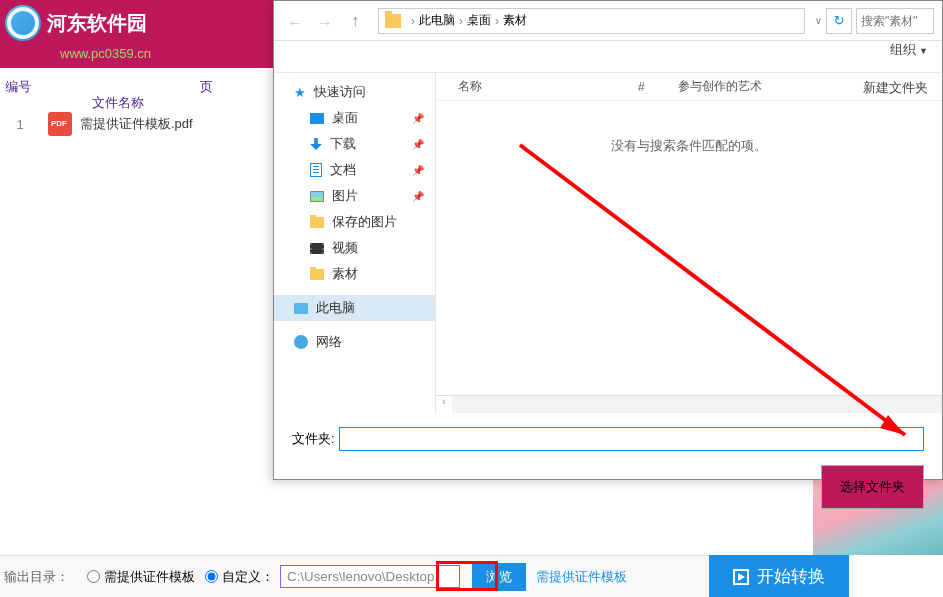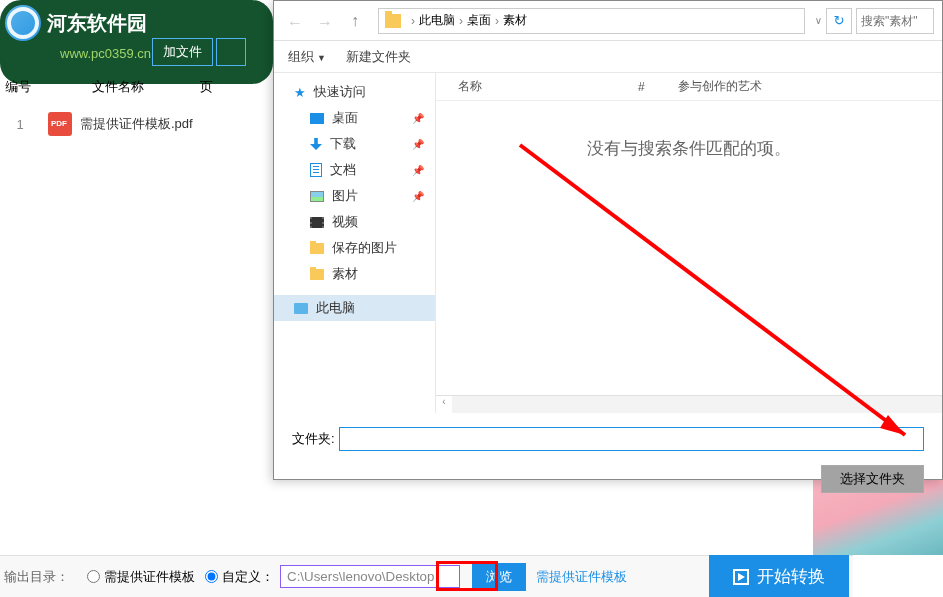--- a/index.html
+++ b/index.html
@@ -1,30 +1,30 @@
 <!DOCTYPE html>
 <html><head>
   <meta charset="utf-8">
   <style>
     * { margin: 0; padding: 0; box-sizing: border-box; font-family: "Microsoft YaHei", sans-serif; }
     body { width: 943px; height: 597px; position: relative; overflow: hidden; background: #fff; }
     
     
-    .bg-header { position: absolute; top: 0; left: 0; width: 273px; height: 84px; background: #14532d; border-radius: 21px; }
+    .bg-header { position: absolute; top: 0; left: 0; width: 273px; height: 68px; background: #be185d; }
     .bg-logo { position: absolute; top: 5px; left: 5px; color: #fff; font-size: 20px; font-weight: bold; display: flex; align-items: center; }
     .bg-logo-icon { width: 36px; height: 36px; border-radius: 50%; background: linear-gradient(135deg, #5db4ed, #2896e0); margin-right: 6px; position: relative; }
     .bg-logo-icon::before { content: ''; position: absolute; width: 24px; height: 24px; border: 4px solid #fff; border-radius: 50%; top: 2px; left: 2px; opacity: 0.9; }
     .bg-url { position: absolute; top: 46px; left: 60px; color: #a0d468; font-size: 13px; }
     .bg-toolbar { position: absolute; top: 38px; left: 152px; display: flex; gap: 3px; }
     .bg-tool-btn { border: 1px solid #4fb3f3; padding: 4px 10px; color: #fff; font-size: 13px; background: transparent; }
     .bg-tool-btn2 { border: 1px solid #4fb3f3; padding: 4px 8px; color: #fff; font-size: 13px; background: transparent; width: 30px; }
     
-    .bg-table-header { position: absolute; top: 78px; left: 0; width: 245px; display: flex; font-size: 13px; color: #000000; }
+    .bg-table-header { position: absolute; top: 78px; left: 0; width: 245px; display: flex; font-size: 13px; color: #4c1d95; }
     .bg-col1 { width: 40px; text-align: center; }
-    .bg-col2 { width: 180px; text-align: center; }
+    .bg-col2 { width: 180px; text-align: center; margin-top: 16px; }
     .bg-col3 { width: 50px; }
     
     .bg-table-row { position: absolute; top: 112px; left: 0; width: 273px; display: flex; font-size: 13px; color: #333; align-items: center; }
     .bg-row-num { width: 40px; text-align: center; color: #888; }
     .bg-pdf-icon { width: 24px; height: 24px; background: #e74c3c; border-radius: 3px; margin: 0 8px; position: relative; }
     .bg-pdf-icon::after { content: 'PDF'; position: absolute; color: #fff; font-size: 8px; top: 7px; left: 3px; font-weight: bold; }
     
     .bg-bottom { position: absolute; bottom: 0; left: 0; width: 853px; height: 42px; background: #f8f8f8; border-top: 1px solid #e0e0e0; display: flex; align-items: center; font-size: 13px; padding: 0 4px; }
     .bg-bottom .label { color: #666; margin-right: 8px; }
     .bg-radio { margin: 0 4px 0 10px; }
@@ -46,21 +46,21 @@
     .dlg-nav { height: 40px; border-bottom: 1px solid #e0e0e0; display: flex; align-items: center; padding: 0 8px; gap: 4px; }
     .nav-btn { width: 26px; height: 26px; border: none; background: transparent; color: #888; font-size: 16px; cursor: pointer; }
     .nav-btn.disabled { color: #ccc; }
     .breadcrumb { flex: 1; border: 1px solid #ccc; height: 26px; display: flex; align-items: center; padding: 0 6px; font-size: 12px; margin: 0 6px; }
     .bc-folder-icon { width: 16px; height: 14px; background: #f9ca5a; margin-right: 6px; position: relative; }
     .bc-folder-icon::before { content: ''; position: absolute; top: -3px; left: 0; width: 7px; height: 3px; background: #f9ca5a; }
     .bc-sep { color: #888; margin: 0 4px; }
     .refresh-btn { width: 26px; height: 26px; border: 1px solid #ccc; background: #fff; color: #1a8fe5; }
     .search-box { width: 78px; height: 26px; border: 1px solid #ccc; padding: 0 4px; font-size: 12px; color: #888; }
     
-    .dlg-toolbar { height: 32px; border-bottom: 1px solid #e8e8e8; display: flex; align-items: center; padding: 0 14px; gap: 20px; font-size: 13px; }
+    .dlg-toolbar { height: 32px; border-bottom: 1px solid #e8e8e8; display: flex; align-items: flex-end; padding: 0 14px; gap: 20px; font-size: 13px; flex-direction: column; }
     .dlg-toolbar span { color: #444; }
     .dropdown-arrow { font-size: 9px; color: #666; margin-left: 3px; }
     
     .dlg-body { display: flex; height: 340px; }
     
     .dlg-sidebar { width: 162px; border-right: 1px solid #e8e8e8; overflow: hidden; background: #fff; padding-top: 6px; }
     .sb-item { display: flex; align-items: center; padding: 4px 10px 4px 20px; font-size: 13px; color: #333; cursor: pointer; gap: 8px; }
     .sb-item.sub { padding-left: 36px; }
     .sb-item.selected { background: #d9e8f5; }
     .sb-pin { margin-left: auto; color: #aaa; font-size: 10px; }
@@ -76,48 +76,44 @@
     .icon-video { width: 14px; height: 11px; background: #333; position: relative; border-left: 2px dotted #666; border-right: 2px dotted #666; }
     .icon-pc { width: 14px; height: 11px; background: #5bb5ea; border-radius: 1px; }
     .icon-network { width: 14px; height: 14px; background: #4aa8e0; border-radius: 50%; }
     
     .dlg-content { flex: 1; display: flex; flex-direction: column; }
     .content-header { height: 28px; display: flex; align-items: center; font-size: 12px; color: #555; border-bottom: 1px solid #eee; padding-left: 14px; }
     .ch-col { padding: 0 8px; }
     .ch-name { width: 180px; }
     .ch-hash { width: 40px; }
     .ch-title { width: 150px; }
-    .content-empty { flex: 1; text-align: center; padding-top: 36px; font-size: 17px; color: #666; }
+    .content-empty { flex: 1; text-align: center; padding-top: 36px; font-size: 13px; color: #666; }
     .content-scroll { height: 18px; border-top: 1px solid #e0e0e0; display: flex; }
     .scroll-left { width: 16px; text-align: center; color: #888; font-size: 10px; }
     .scroll-track { flex: 1; background: #f3f3f3; }
     
     .dlg-footer { padding: 14px 18px; }
     .folder-row { display: flex; align-items: center; gap: 4px; margin-bottom: 14px; }
     .folder-label { font-size: 13px; }
     .folder-input { flex: 1; border: 1px solid #1a8fe5; height: 24px; padding: 0 6px; }
     .dlg-btn-row { display: flex; justify-content: flex-end; gap: 8px; }
-    .dlg-btn { border: 1px solid #aaa; background: #a3a3a3; padding: 4px 18px; font-size: 13px; cursor: pointer; }
+    .dlg-btn { border: 1px solid #aaa; background: #be185d; padding: 12px 18px; font-size: 13px; cursor: pointer; }
     
     
     .red-arrow { position: absolute; top: 135px; left: 510px; width: 420px; height: 320px; pointer-events: none; z-index: 100; }
   </style>
 </head>
 <body>
 
 <div class="bg-header">
   <div class="bg-logo">
     <div class="bg-logo-icon"></div>
     <span>河东软件园</span>
   </div>
   <div class="bg-url">www.pc0359.cn</div>
-  <div class="bg-toolbar">
-    <div class="bg-tool-btn">加文件</div>
-    <div class="bg-tool-btn2"></div>
-  </div>
 </div>
 
 <div class="bg-table-header">
   <div class="bg-col1">编号</div>
   <div class="bg-col2">文件名称</div>
   <div class="bg-col3">页</div>
 </div>
 
 <div class="bg-table-row">
   <div class="bg-row-num">1</div>
@@ -187,37 +183,41 @@
           <span class="icon-doc"></span>
           <span>文档</span>
           <span class="sb-pin">📌</span>
         </div>
       <div class="sb-item sub">
           <span class="icon-pic"></span>
           <span>图片</span>
           <span class="sb-pin">📌</span>
         </div>
       <div class="sb-item sub">
+          <span class="icon-folder"></span>
+          <span>保存的图片</span>
+        </div>
+      <div class="sb-item sub">
           <span class="icon-video"></span>
           <span>视频</span>
-        </div>
-      <div class="sb-item sub">
-          <span class="icon-folder"></span>
-          <span>保存的图片</span>
         </div>
       <div class="sb-item sub">
           <span class="icon-folder"></span>
           <span>素材</span>
         </div>
       <div style="height:8px"></div>
       <div class="sb-item selected">
           <span class="icon-pc"></span>
           <span>此电脑</span>
         </div>
       <div style="height:8px"></div>
+      <div class="sb-item">
+          <span class="icon-network"></span>
+          <span>网络</span>
+        </div>
     </div>
 
     <div class="dlg-content">
       <div class="content-header">
         <div class="ch-col ch-name">名称</div>
         <div class="ch-col ch-hash">#</div>
         <div class="ch-col">参与创作的艺术</div>
       </div>
       <div class="content-empty">没有与搜索条件匹配的项。</div>
       <div class="content-scroll">

